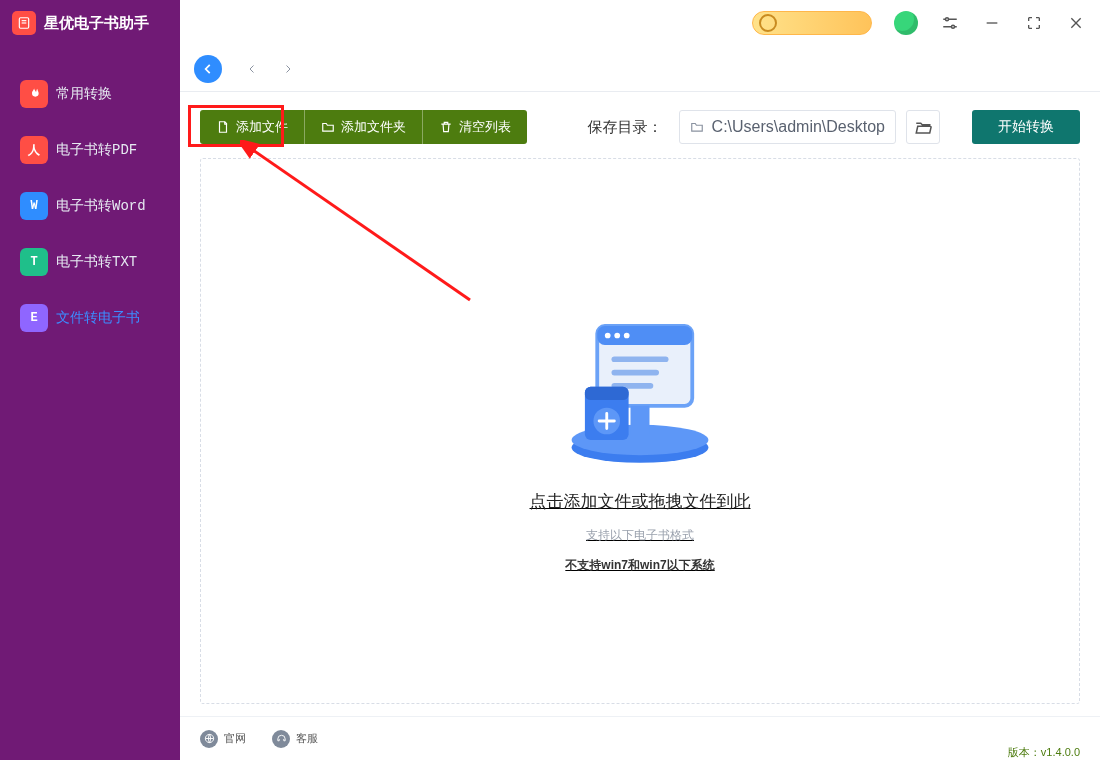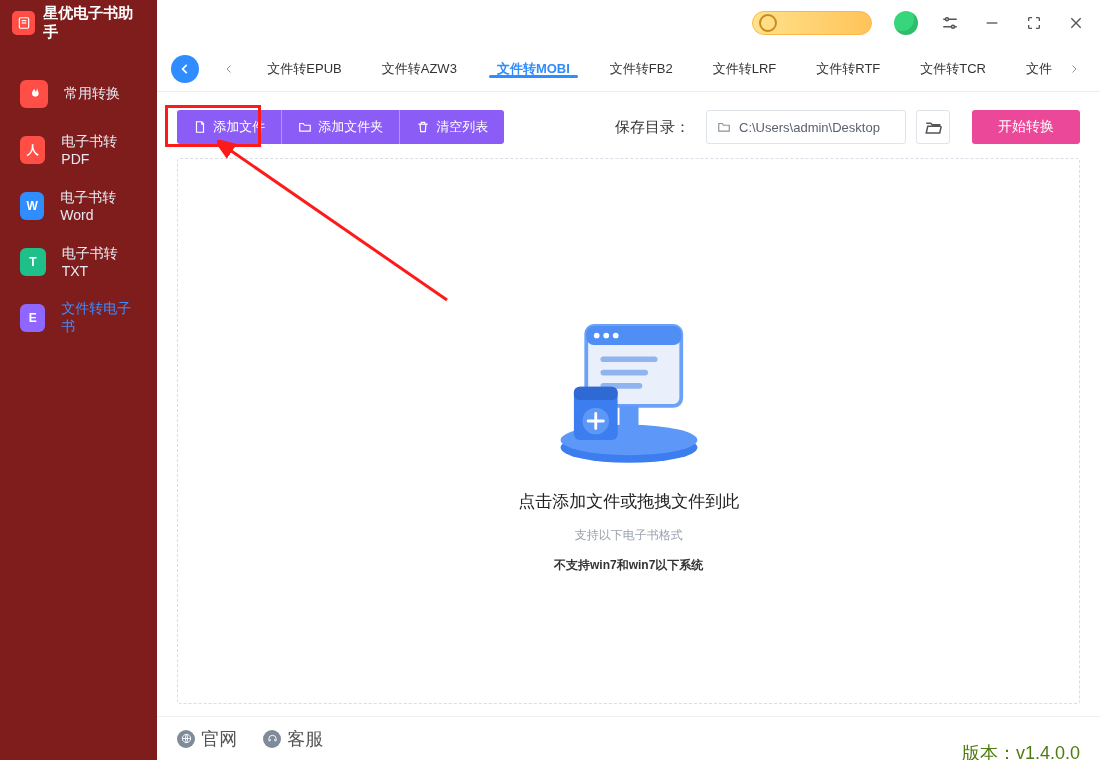--- a/index.html
+++ b/index.html
@@ -1,25 +1,25 @@
 <!DOCTYPE html>
 <html><head>
 <meta charset="utf-8">
 <style>
   * { box-sizing: border-box; margin: 0; padding: 0; }
   html, body { width: 1100px; height: 760px; font-family: "Microsoft YaHei", Arial, sans-serif; overflow: hidden; background:#fff;}
   .app { display: flex; width: 1100px; height: 760px; }
   
-  .sidebar { width: 180px; background: #7f1d1d; color: #d6dbe4; display:flex; flex-direction:column; }
+  .sidebar { width: 180px; background: #701a75; color: #d6dbe4; display:flex; flex-direction:column; }
   .sidebar-header { display:flex; align-items:center; height:46px; padding:0 12px; gap:8px;}
   .logo { width:24px; height:24px; border-radius:5px; background:#ff4e45; display:flex; align-items:center; justify-content:center;}
   .logo svg { width:14px; height:14px;}
   .app-title { font-size:15px; font-weight:600; color:#fff; }
   .nav { padding-top:20px; }
-  .nav-item { display:flex; align-items:center; gap:16px; padding:0 20px; height:56px; cursor:pointer; font-size:14px;}
+  .nav-item { display:flex; align-items:center; gap:8px; padding:0 20px; height:56px; cursor:pointer; font-size:14px;font-family:Liberation Mono, monospace;}
   .nav-item.active .nav-label { color:#3c8cff; }
   .nav-icon { width:28px; height:28px; border-radius:6px; display:flex; align-items:center; justify-content:center; color:#fff; font-size:12px; font-weight:700;}
   .ic-fire { background:#ff4e45;}
   .ic-pdf  { background:#ff4e45;}
   .ic-word { background:#2f8dff;}
   .ic-txt  { background:#1fbf8a;}
   .ic-ebook{ background:#8f66ff;}
   .nav-label { color:#e6eaf2; }
   
   .main { flex:1; display:flex; flex-direction:column; background:#fff; position:relative;}
@@ -35,38 +35,38 @@
   .tab-nav-btn { width:36px; height:36px; display:flex; align-items:center; justify-content:center; color:#8b93a1; cursor:pointer;}
   .tab-nav-btn.circle { width:28px;height:28px;border-radius:50%; background:#2f8dff; color:#fff; margin:0 12px 0 14px;}
   .tabs { flex:1; display:flex; align-items:stretch; overflow:hidden;}
   .tab { padding:0 20px; font-size:13px; color:#333; display:flex; align-items:center; cursor:pointer; position:relative; white-space:nowrap;}
   .tab.active { color:#2f8dff; font-weight:600;}
   .tab.active::after { content:''; position:absolute; left:12px; right:12px; bottom:0; height:3px; background:#2f8dff; border-radius:3px;}
   .tab.trunc { padding-right:4px;}
   
   .toolbar { display:flex; align-items:center; padding:18px 20px 14px; gap:10px;}
   .btn-group { display:flex; }
-  .tb-btn { display:flex; align-items:center; gap:6px; background:#8b5cf6; color:#fff; height:34px; padding:0 16px; font-size:13px; cursor:pointer; border-right:1px solid rgba(255,255,255,.35);}
+  .tb-btn { display:flex; align-items:center; gap:6px; background:#4d7c0f; color:#fff; height:34px; padding:0 16px; font-size:13px; cursor:pointer; border-right:1px solid rgba(255,255,255,.35);}
   .tb-btn:first-child { border-top-left-radius:3px; border-bottom-left-radius:3px;}
   .tb-btn:last-child  { border-right:none; border-top-right-radius:3px; border-bottom-right-radius:3px;justify-content:center;}
   .highlight-box { position:absolute; border:3px solid #ff1a1a; pointer-events:none;}
   .spacer { flex:1; }
   .save-label { font-size:15px; color:#333; margin-right:6px;}
-  .path-box { height:34px; border:1px solid #dfe3ea; border-radius:3px; display:flex; align-items:center; padding:0 10px; font-size:13px; color:#5a6270; gap:8px; min-width:200px;}
+  .path-box { height:34px; border:1px solid #dfe3ea; border-radius:3px; display:flex; align-items:center; padding:0 10px; font-size:16px; color:#5a6270; gap:8px; min-width:200px;}
   .browse-btn { width:34px; height:34px; border:1px solid #dfe3ea; border-radius:3px; display:flex; align-items:center; justify-content:center; color:#555; cursor:pointer;}
-  .start-btn { height:34px; background:#ec4899; color:#fff; border-radius:3px; padding:0 26px; display:flex; align-items:center; font-size:14px; cursor:pointer; margin-left:12px;}
+  .start-btn { height:34px; background:#0f766e; color:#fff; border-radius:3px; padding:0 26px; display:flex; align-items:center; font-size:14px; cursor:pointer; margin-left:22px;}
   
   .drop-wrap { flex:1; padding:0 20px 12px; }
-  .drop-area { width:100%; height:100%; border:1px dashed #d8dde6; border-radius:3px; display:flex; flex-direction:column; align-items:center; justify-content:center; gap:12px;}
+  .drop-area { width:100%; height:100%; border:1px dashed #d8dde6; border-radius:3px; display:flex; flex-direction:column; align-items:center; justify-content:center; gap:12px;text-decoration:underline;}
   .illus { width:190px; height:190px; }
   .drop-title { font-size:17px; color:#222; }
   .drop-sub { font-size:12px; color:#9aa1ad; line-height:1.7; text-align:right;}
   .drop-warn { font-size:12px; color:#333; font-weight:600;}
   
-  .footer { height:44px; border-top:1px solid #eef1f5; display:flex; align-items:center; padding:0 20px; font-size:18px; color:#555;}
+  .footer { height:44px; border-top:1px solid #eef1f5; display:flex; align-items:center; padding:0 20px; font-size:11px; color:#555;}
   .foot-link { display:flex; align-items:center; gap:6px; margin-right:26px; cursor:pointer;}
   .foot-icon { width:18px;height:18px;border-radius:50%; background:#7f8a9a; color:#fff; display:flex; align-items:center; justify-content:center;}
   .version { margin-left:auto; color:#4d7c0f;margin-top:28px;}
   
   .anno-arrow { position:absolute; pointer-events:none; }
 </style>
 </head>
 <body>
 
 <div class="app">
@@ -142,30 +142,20 @@
     <div class="tabs-row">
       <div class="tab-nav-btn circle">
         <svg width="14" height="14" viewBox="0 0 24 24" fill="none" stroke="#fff" stroke-width="3">
             <path d="M15 5l-7 7 7 7"></path>
           </svg>
       </div>
       <div class="tab-nav-btn">
         <svg width="12" height="12" viewBox="0 0 24 24" fill="none" stroke="#8b93a1" stroke-width="2">
             <path d="M15 5l-7 7 7 7"></path>
           </svg>
-      </div>
-      <div class="tabs">
-        <div class="tab">文件转EPUB</div>
-        <div class="tab">文件转AZW3</div>
-        <div class="tab active">文件转MOBI</div>
-        <div class="tab">文件转FB2</div>
-        <div class="tab">文件转LRF</div>
-        <div class="tab">文件转RTF</div>
-        <div class="tab">文件转TCR</div>
-        <div class="tab trunc">文件</div>
       </div>
       <div class="tab-nav-btn">
         <svg width="12" height="12" viewBox="0 0 24 24" fill="none" stroke="#8b93a1" stroke-width="2">
             <path d="M9 5l7 7-7 7"></path>
           </svg>
       </div>
     </div>
 
     <div class="toolbar">
       <div class="btn-group">

